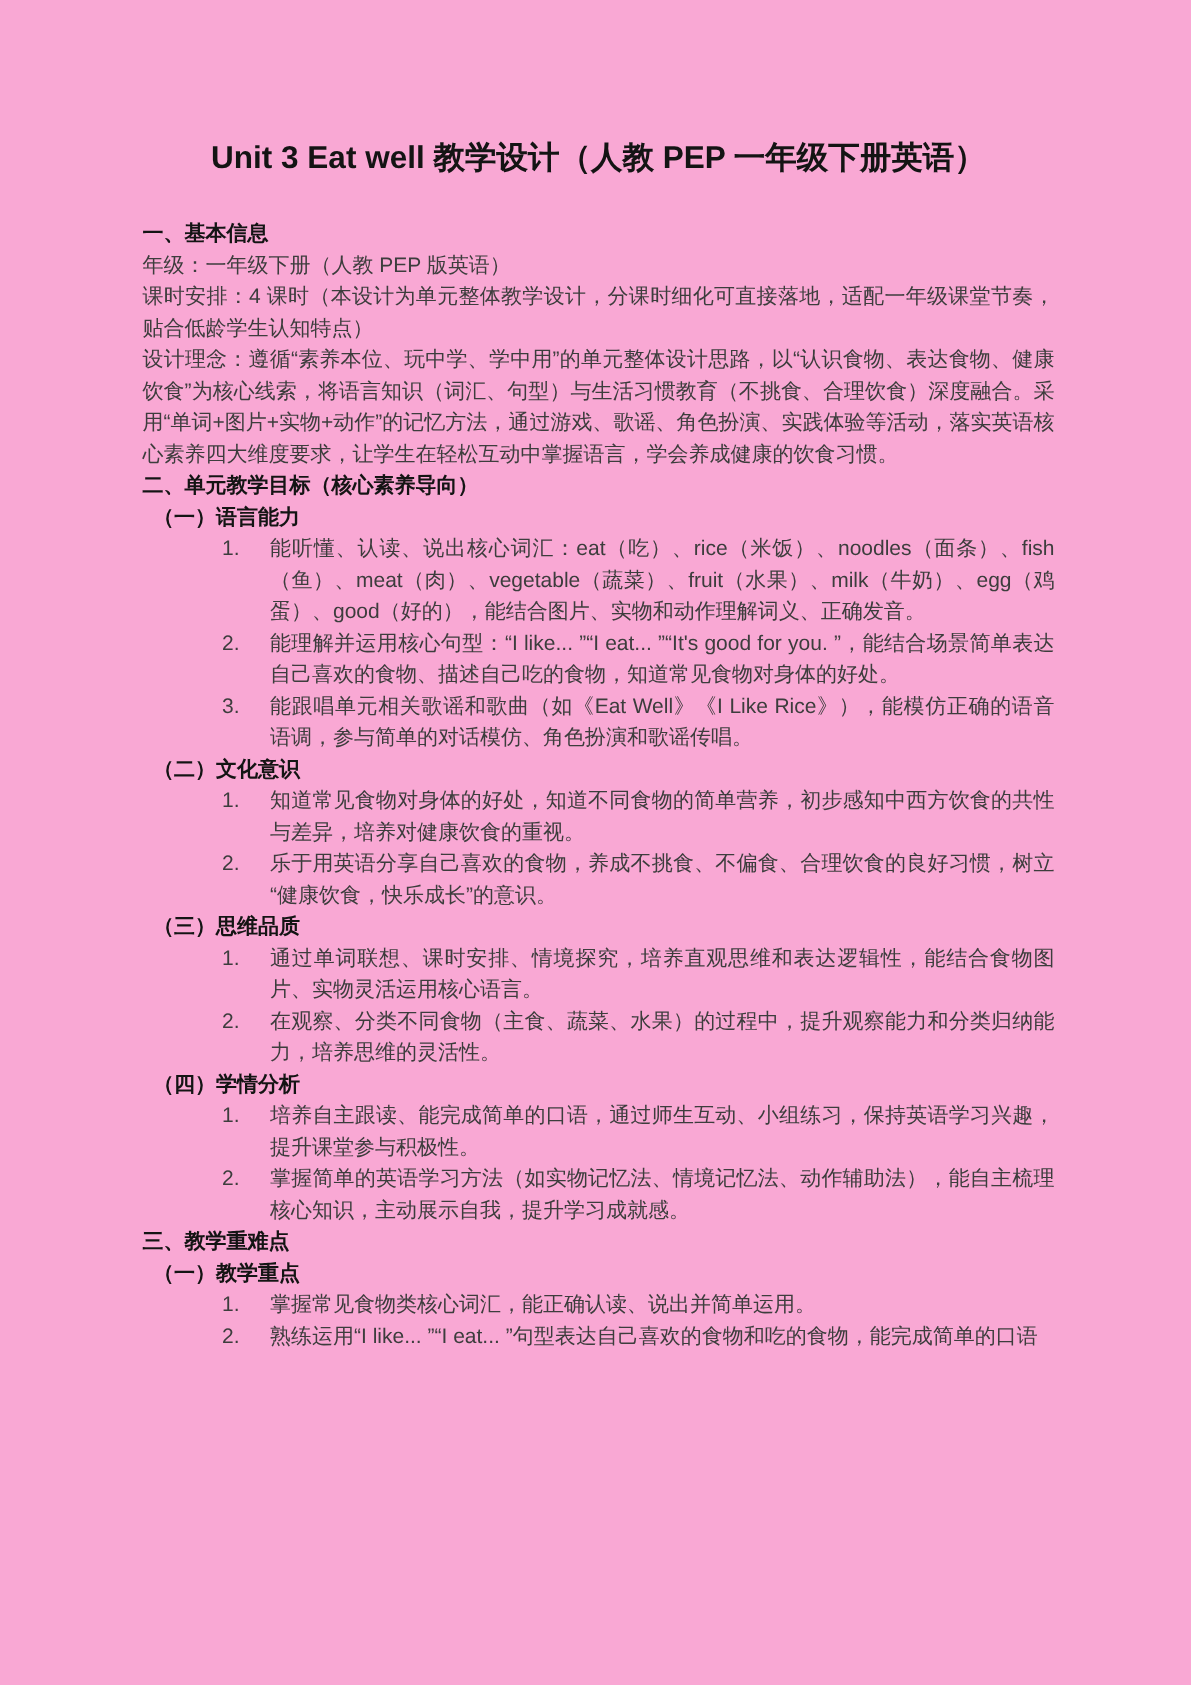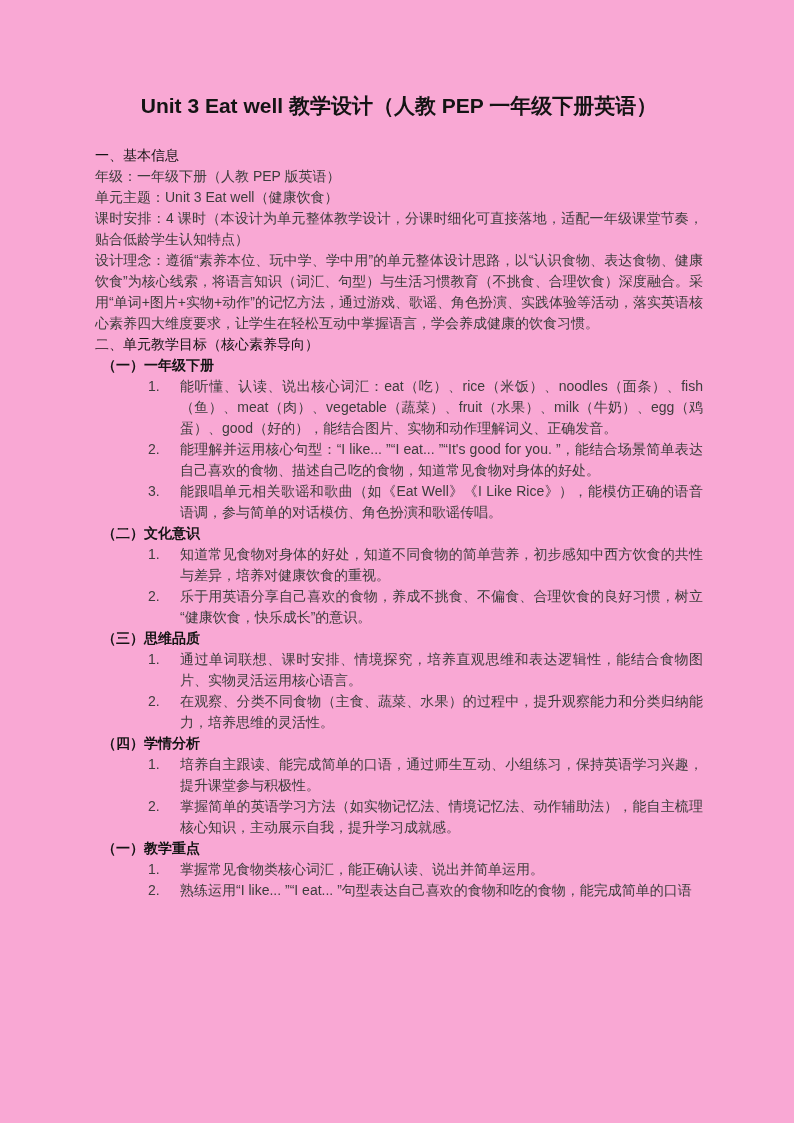--- a/index.html
+++ b/index.html
@@ -22,21 +22,21 @@
     font-size:21px;
     line-height:32px;
     font-weight:bold;
     text-align:center;
     color:#141414;
     margin-bottom:23px;
   }
   .h-sec {
     font-size:14px;
     line-height:21px;
-    font-weight:normal;
+    font-weight:bold;
     color:#141414;
   }
   .h-sub {
     font-size:14px;
     line-height:21px;
     font-weight:bold;
     color:#141414;
     padding-left:7px;
   }
   p.line { text-align:justify; }
@@ -56,27 +56,26 @@
 </style>
 </head>
 <body>
 
 <div class="page">
 
   <h1 class="doc-title">Unit 3 Eat well 教学设计（人教 PEP 一年级下册英语）</h1>
 
   <h2 class="h-sec">一、基本信息</h2>
   <p class="line">年级：一年级下册（人教 PEP 版英语）</p>
-  <p class="line">单元主题：Unit 3 Eat well（健康饮食）</p>
   <p class="line">课时安排：4 课时（本设计为单元整体教学设计，分课时细化可直接落地，适配一年级课堂节奏，贴合低龄学生认知特点）</p>
   <p class="line">设计理念：遵循“素养本位、玩中学、学中用”的单元整体设计思路，以“认识食物、表达食物、健康饮食”为核心线索，将语言知识（词汇、句型）与生活习惯教育（不挑食、合理饮食）深度融合。采用“单词+图片+实物+动作”的记忆方法，通过游戏、歌谣、角色扮演、实践体验等活动，落实英语核心素养四大维度要求，让学生在轻松互动中掌握语言，学会养成健康的饮食习惯。</p>
 
   <h2 class="h-sec">二、单元教学目标（核心素养导向）</h2>
 
-  <h3 class="h-sub">（一）一年级下册</h3>
+  <h3 class="h-sub">（一）语言能力</h3>
   <ol class="items">
     <li>能听懂、认读、说出核心词汇：eat（吃）、rice（米饭）、noodles（面条）、fish（鱼）、meat（肉）、vegetable（蔬菜）、fruit（水果）、milk（牛奶）、egg（鸡蛋）、good（好的），能结合图片、实物和动作理解词义、正确发音。</li>
     <li>能理解并运用核心句型：“I like... ”“I eat... ”“It's good for you. ”，能结合场景简单表达自己喜欢的食物、描述自己吃的食物，知道常见食物对身体的好处。</li>
     <li>能跟唱单元相关歌谣和歌曲（如《Eat Well》《I Like Rice》），能模仿正确的语音语调，参与简单的对话模仿、角色扮演和歌谣传唱。</li>
   </ol>
 
   <h3 class="h-sub">（二）文化意识</h3>
   <ol class="items">
     <li>知道常见食物对身体的好处，知道不同食物的简单营养，初步感知中西方饮食的共性与差异，培养对健康饮食的重视。</li>
     <li>乐于用英语分享自己喜欢的食物，养成不挑食、不偏食、合理饮食的良好习惯，树立“健康饮食，快乐成长”的意识。</li>
@@ -87,20 +86,21 @@
     <li>通过单词联想、课时安排、情境探究，培养直观思维和表达逻辑性，能结合食物图片、实物灵活运用核心语言。</li>
     <li>在观察、分类不同食物（主食、蔬菜、水果）的过程中，提升观察能力和分类归纳能力，培养思维的灵活性。</li>
   </ol>
 
   <h3 class="h-sub">（四）学情分析</h3>
   <ol class="items">
     <li>培养自主跟读、能完成简单的口语，通过师生互动、小组练习，保持英语学习兴趣，提升课堂参与积极性。</li>
     <li>掌握简单的英语学习方法（如实物记忆法、情境记忆法、动作辅助法），能自主梳理核心知识，主动展示自我，提升学习成就感。</li>
   </ol>
 
+  <h2 class="h-sec">三、教学重难点</h2>
 
   <h3 class="h-sub">（一）教学重点</h3>
   <ol class="items">
     <li>掌握常见食物类核心词汇，能正确认读、说出并简单运用。</li>
     <li>熟练运用“I like... ”“I eat... ”句型表达自己喜欢的食物和吃的食物，能完成简单的口语</li>
   </ol>
 
 </div>
 
 </body></html>

